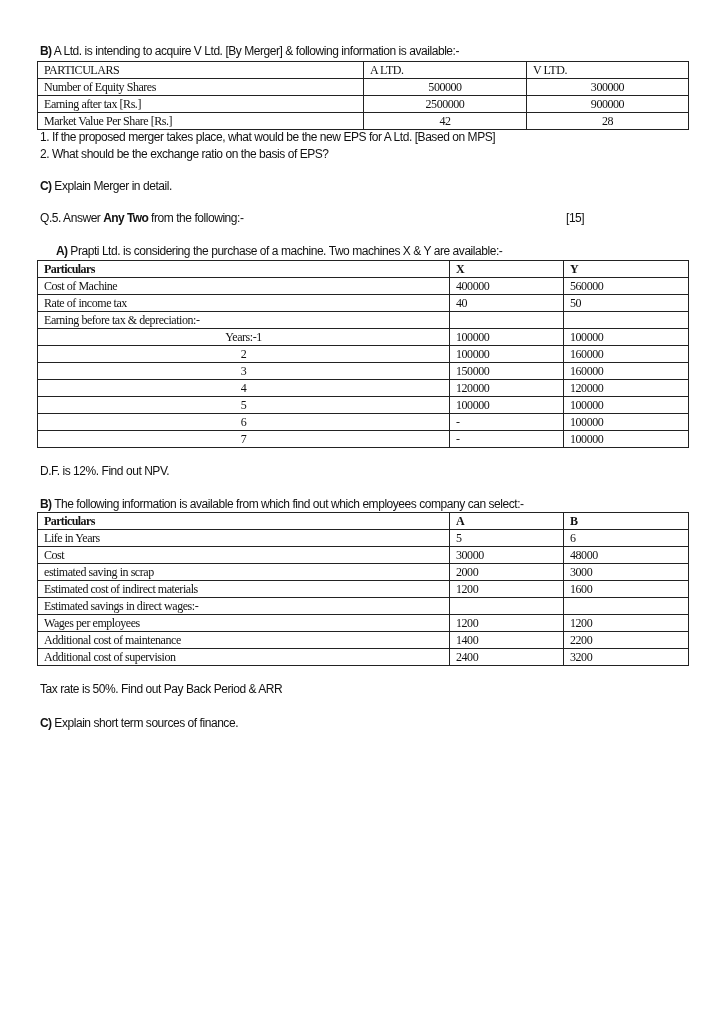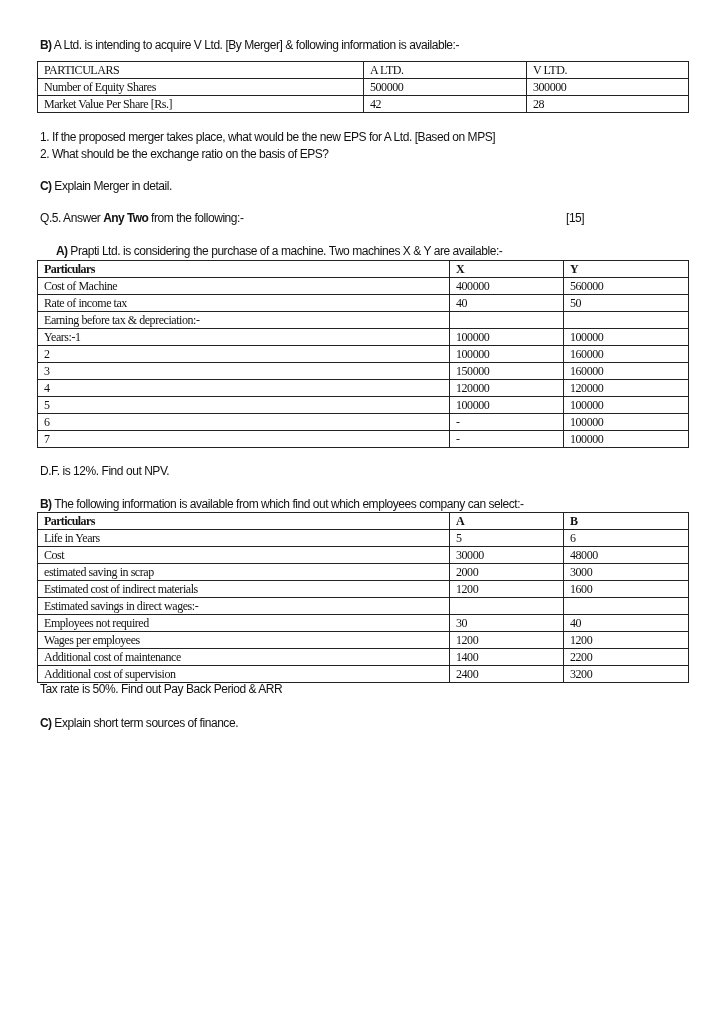--- a/index.html
+++ b/index.html
@@ -12,30 +12,30 @@
   .line b { font-weight: bold; letter-spacing: -0.6px; }
   table {
     position: absolute; border-collapse: collapse; left: 37px; width: 651px;
     table-layout: fixed;
     font-family: Liberation Serif, serif;
   }
   td {
     border: 1px solid #222; height: 16px; padding: 0 6px; line-height: 15px;
     white-space: nowrap; overflow: hidden; vertical-align: middle;
   }
-  td.num { text-align: left; }
+  td.num { text-align: center; }
   td.hdr { font-weight: bold; letter-spacing: -0.6px; }
   #t2 td.mid, #t3 td.mid { border-left: 1px solid #222; }
   #t2 td.y, #t3 td.y { border-left: 1px solid #999; }
   .marks { position: absolute; left: 566px; }
 </style>
 </head>
 <body>
 
-<div class="line" style="top:38px;">
+<div class="line" style="top:44px;">
   <b>B)</b>
   <span>A Ltd. is intending to acquire V Ltd. [By Merger] &amp; following information is available:-</span>
 </div>
 
 <table id="t1" style="top:61px;">
   <colgroup>
       <col style="width:326px">
       <col style="width:163px">
       <col style="width:162px">
     </colgroup>
@@ -44,20 +44,25 @@
     <td>PARTICULARS</td>
     <td>A LTD.</td>
     <td>V LTD.</td>
   </tr>
   <tr>
     <td>Number of Equity Shares</td>
     <td class="num">500000</td>
     <td class="num">300000</td>
   </tr>
   <tr>
+    <td>Earning after tax [Rs.]</td>
+    <td class="num">2500000</td>
+    <td class="num">900000</td>
+  </tr>
+  <tr>
     <td>Market Value Per Share [Rs.]</td>
     <td class="num">42</td>
     <td class="num">28</td>
   </tr>
 </tbody>
   </table>
 
 <div class="line" style="top:130px;">1. If the proposed merger takes place, what would be the new EPS for A Ltd. [Based on MPS]</div>
 <div class="line" style="top:147px;">2. What should be the exchange ratio on the basis of EPS?</div>
 
@@ -179,25 +184,20 @@
     <td>Estimated cost of indirect materials</td>
     <td class="mid">1200</td>
     <td class="y">1600</td>
   </tr>
   <tr>
     <td>Estimated savings in direct wages:-</td>
     <td class="mid"></td>
     <td class="y"></td>
   </tr>
   <tr>
-    <td>Employees not required</td>
-    <td class="mid">30</td>
-    <td class="y">40</td>
-  </tr>
-  <tr>
     <td>Wages per employees</td>
     <td class="mid">1200</td>
     <td class="y">1200</td>
   </tr>
   <tr>
     <td>Additional cost of maintenance</td>
     <td class="mid">1400</td>
     <td class="y">2200</td>
   </tr>
   <tr>

